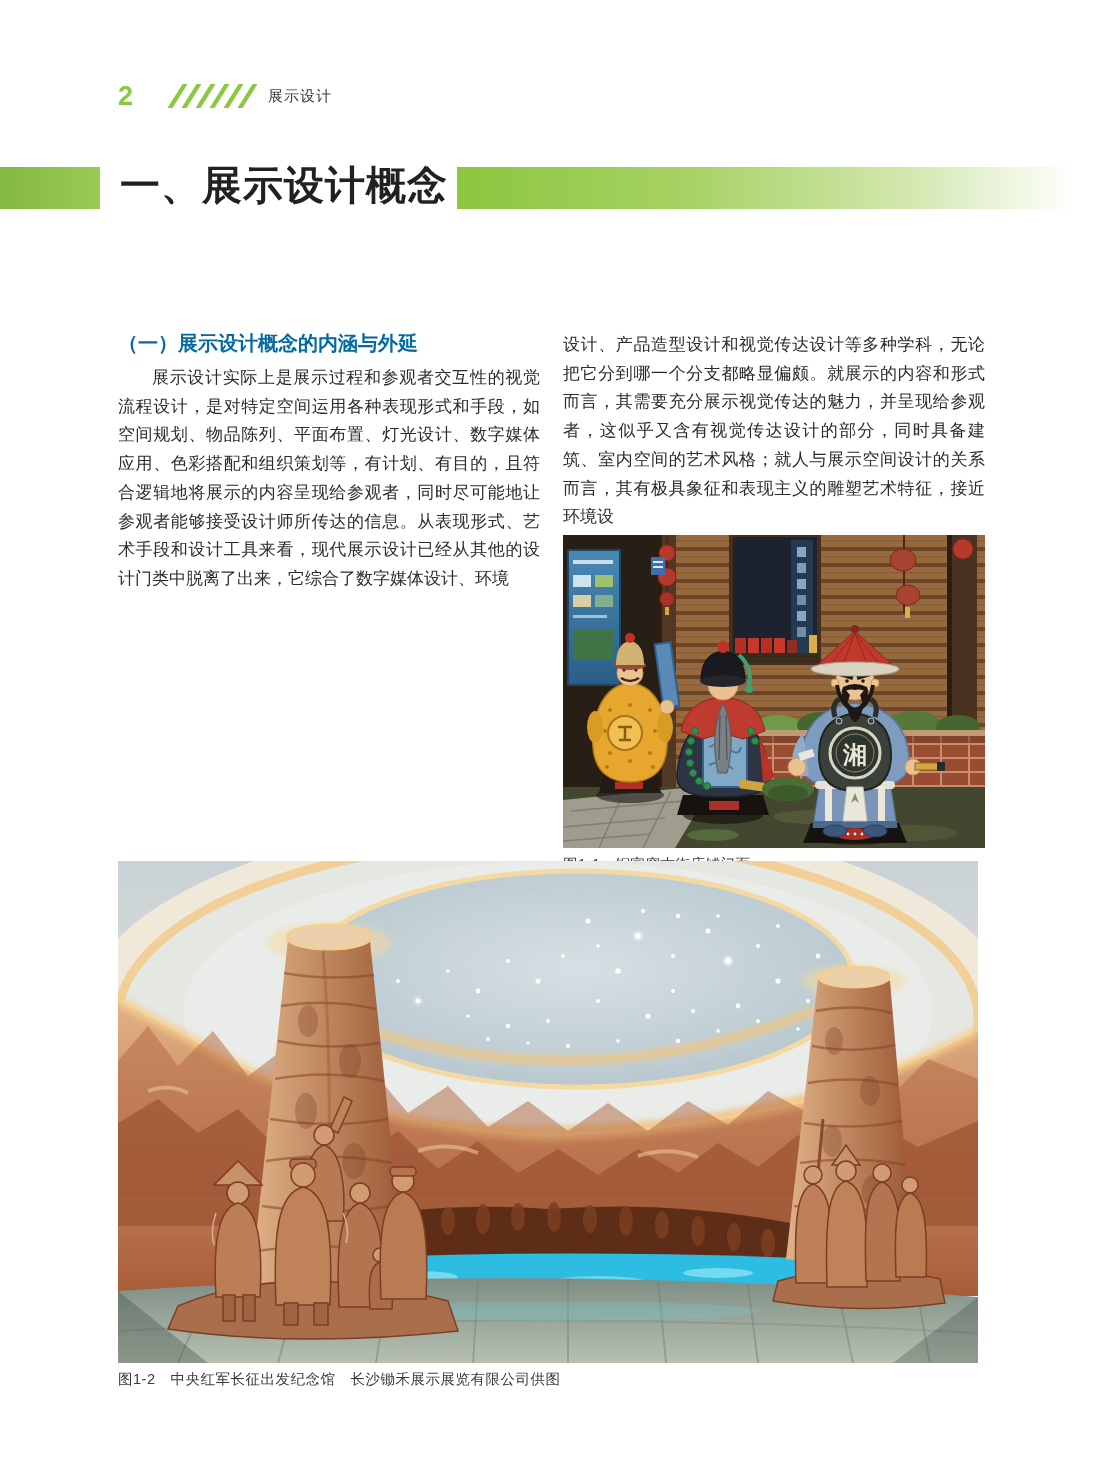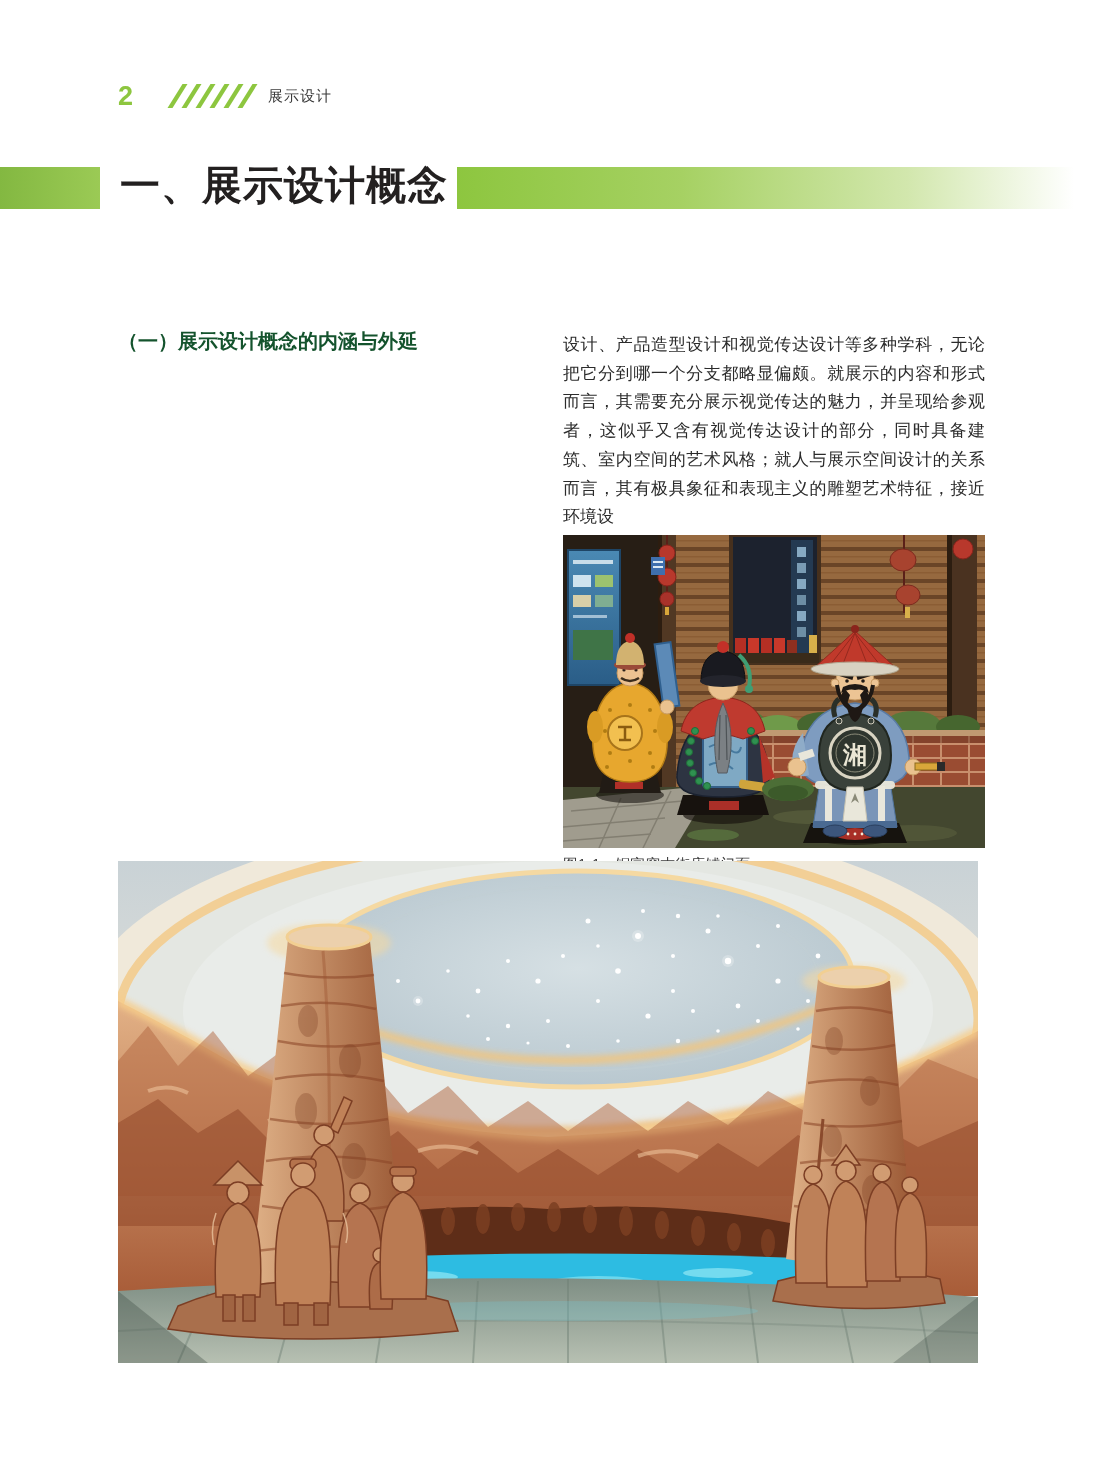--- a/index.html
+++ b/index.html
@@ -18,22 +18,22 @@
   .title-accent-left{position:absolute;left:0;top:0;width:100px;height:42px;
     background:linear-gradient(90deg,#83b841,#9bca55);}
   .section-title{position:absolute;left:120px;top:-6px;margin:0;font-size:40px;line-height:48px;
     font-weight:900;color:#232020;letter-spacing:1px;font-family:"DejaVu Sans","Liberation Sans",sans-serif;}
   .title-bar-right{position:absolute;left:457px;top:0;width:643px;height:42px;
     background:linear-gradient(90deg,#8dc63f 0%,#a6d163 35%,#d2e7ad 70%,rgba(255,255,255,0) 96%);}
   
   .col{position:absolute;width:422px;color:#2b2b2b;}
   .col-left{left:118px;top:330px;}
   .col-right{left:563px;top:330px;}
-  .sub-heading{margin:0 0 7px 0;font-size:20px;line-height:26px;font-weight:bold;color:#14532d;
-    font-family:Liberation Mono, monospace;}
+  .sub-heading{margin:0 0 7px 0;font-size:20px;line-height:26px;font-weight:bold;color:#0369a1;
+    font-family:Liberation Serif, serif;}
   .body-p{margin:0;font-size:17px;line-height:28.7px;text-align:justify;text-indent:2em;
     font-family:"DejaVu Serif","Liberation Serif",serif;}
   .body-p.no-indent{text-indent:0;}
   
   .fig{display:block;}
   .fig svg{display:block;}
   .fig-caption{margin-top:7px;font-size:14.5px;color:#3a3a3a;letter-spacing:.5px;
     font-family:"Liberation Sans","DejaVu Sans",sans-serif;}
   .fig1-wrap{margin-top:4px;}
   .fig2-wrap{position:absolute;left:118px;top:861px;width:860px;}
@@ -57,20 +57,21 @@
   </div>
 
   <div class="title-row">
     <div class="title-accent-left"></div>
     <h1 class="section-title">一、展示设计概念</h1>
     <div class="title-bar-right"></div>
   </div>
 
   <div class="col col-left">
     <h2 class="sub-heading">（一）展示设计概念的内涵与外延</h2>
+    <p class="body-p">展示设计实际上是展示过程和参观者交互性的视觉流程设计，是对特定空间运用各种表现形式和手段，如空间规划、物品陈列、平面布置、灯光设计、数字媒体应用、色彩搭配和组织策划等，有计划、有目的，且符合逻辑地将展示的内容呈现给参观者，同时尽可能地让参观者能够接受设计师所传达的信息。从表现形式、艺术手段和设计工具来看，现代展示设计已经从其他的设计门类中脱离了出来，它综合了数字媒体设计、环境</p>
   </div>
 
   <div class="col col-right">
     <p class="body-p no-indent">设计、产品造型设计和视觉传达设计等多种学科，无论把它分到哪一个分支都略显偏颇。就展示的内容和形式而言，其需要充分展示视觉传达的魅力，并呈现给参观者，这似乎又含有视觉传达设计的部分，同时具备建筑、室内空间的艺术风格；就人与展示空间设计的关系而言，其有极具象征和表现主义的雕塑艺术特征，接近环境设</p>
 
     <figure class="fig fig1-wrap" style="margin:4px 0 0 0;">
       <svg width="422" height="313" viewBox="0 0 422 313">
         <defs>
           <pattern id="wood" width="40" height="16" patternUnits="userSpaceOnUse">
             <rect width="40" height="16" fill="#96693f"></rect>
@@ -509,15 +510,16 @@
         <path d="M695,323 C679,328 676,360 678,422 L714,422 C716,360 712,328 695,323 Z" fill="#bd8058"></path>
         <path d="M728,284 L714,304 L742,304 Z" fill="#c89268"></path>
         <circle cx="728" cy="310" r="10" fill="#d19c72"></circle>
         <path d="M728,320 C710,326 707,360 709,426 L749,426 C751,360 747,326 728,320 Z" fill="#c08258"></path>
         <circle cx="764" cy="312" r="9" fill="#d19c72"></circle>
         <path d="M764,321 C748,326 746,358 748,420 L782,420 C784,358 780,326 764,321 Z" fill="#b57450"></path>
         <circle cx="792" cy="324" r="8" fill="#d19c72"></circle>
         <path d="M792,332 C778,336 776,364 778,416 L808,416 C810,364 806,336 792,332 Z" fill="#ba7a52"></path>
       </g>
     </svg>
+    <figcaption class="fig-caption">图1-2　中央红军长征出发纪念馆　长沙锄禾展示展览有限公司供图</figcaption>
   </figure>
 
 </div>
 
 </body></html>

